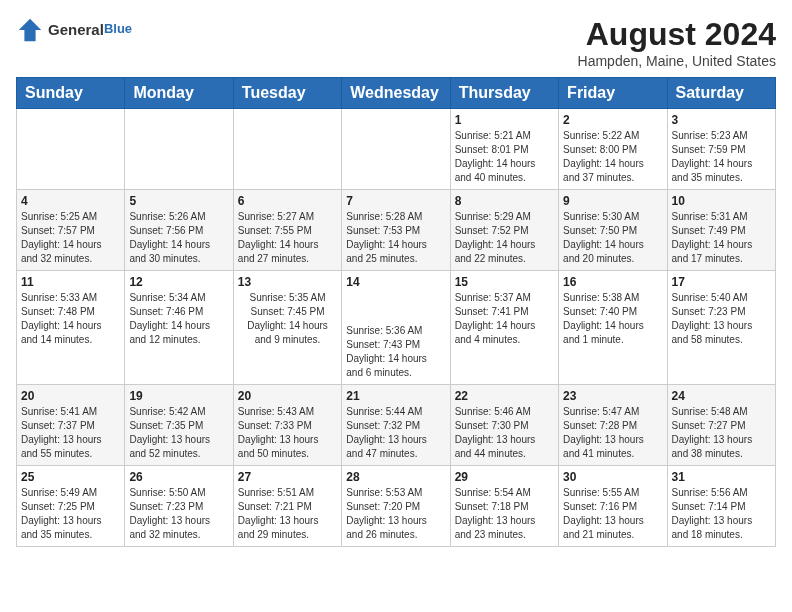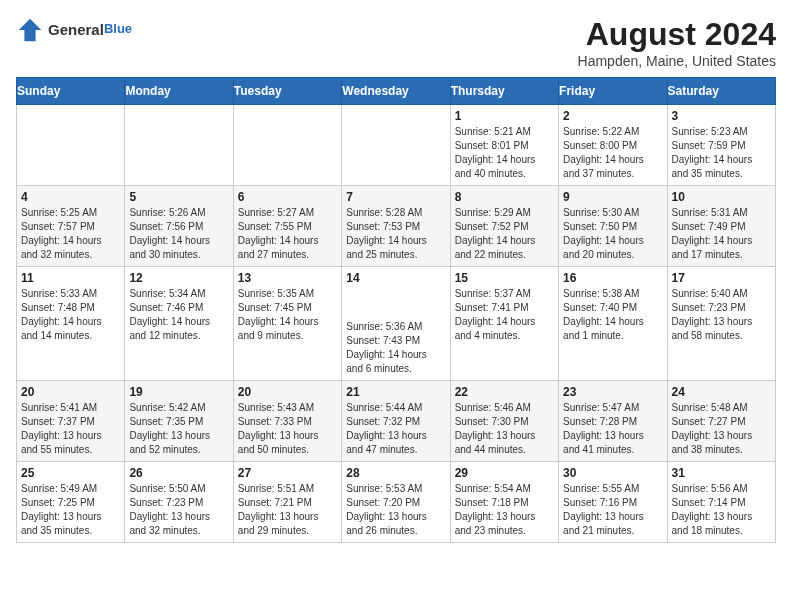--- a/index.html
+++ b/index.html
@@ -56,23 +56,23 @@
     table {
       width: 100%;
       border-collapse: collapse;
       font-size: 11px;
     }
     thead tr {
       background: #2a6db5;
       color: #fff;
     }
     thead th {
-      padding: 6px 0;
+      padding: 6px 8px;
       text-align: left;
-      font-size: 12px;
+      font-size: 16px;
       font-weight: bold;
       border: 1px solid #1a5da0;
     }
     tbody tr {
       border: 1px solid #ccc;
     }
     tbody td {
       padding: 4px 4px;
       vertical-align: top;
       border: 1px solid #ccc;
@@ -221,21 +221,21 @@
         </td>
         <td>
           <span class="day-num">12</span>
           <div class="day-info" style="white-space: pre-line;">Sunrise: 5:34 AM
 Sunset: 7:46 PM
 Daylight: 14 hours
 and 12 minutes.</div>
         </td>
         <td>
           <span class="day-num">13</span>
-          <div class="day-info" style="white-space: pre-line;">Sunrise: 5:35 AM
+          <div class="day-info" style="white-space: pre-line; text-align: center;">Sunrise: 5:35 AM
 Sunset: 7:45 PM
 Daylight: 14 hours
 and 9 minutes.</div>
         </td>
         <td>
           <span class="day-num">14</span>
           <div class="day-info" style="white-space: pre-line; margin-top: 35px;">Sunrise: 5:36 AM
 Sunset: 7:43 PM
 Daylight: 14 hours
 and 6 minutes.</div>

